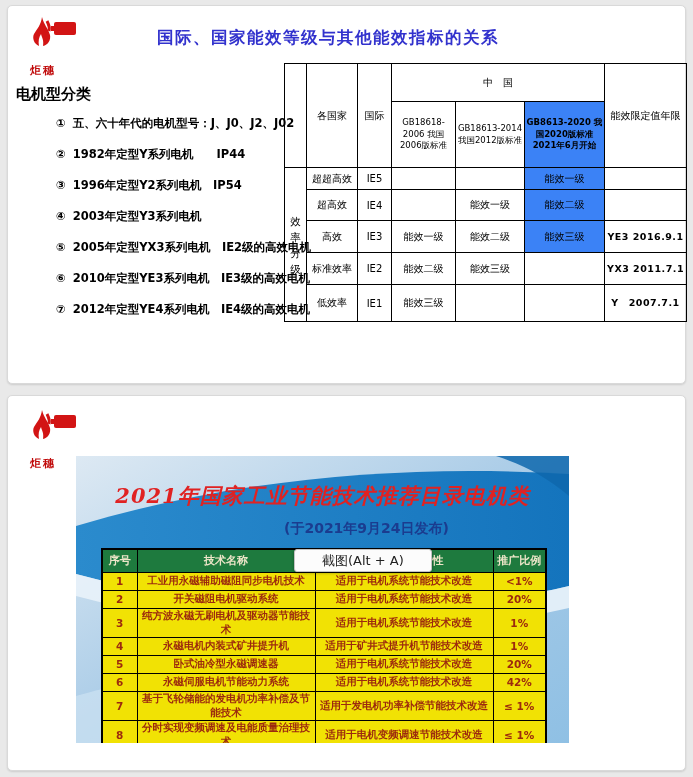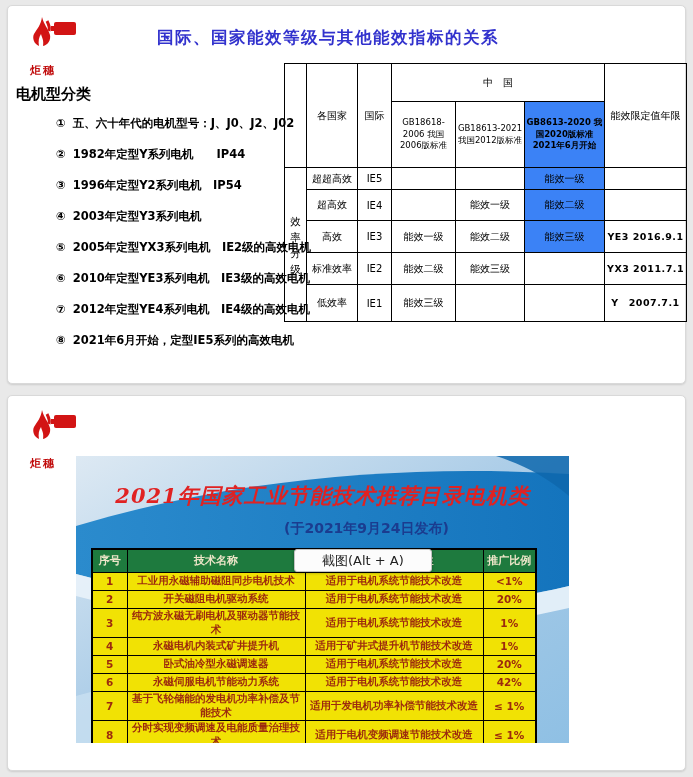--- a/index.html
+++ b/index.html
@@ -37,21 +37,21 @@
 
   
   .banner { position:absolute; left:68px; top:60px; width:493px; height:287px; overflow:hidden; }
   .banner svg.bg { position:absolute; left:0; top:0; }
   .banner-title { position:absolute; left:0; top:26px; width:100%; text-align:center;
                   font-family:"DejaVu Serif", serif; font-style:italic; font-weight:bold;
                   font-size:21px; color:#e02222; letter-spacing:1px; white-space:nowrap; }
   .banner-sub { position:absolute; left:0; top:64px; width:100%; padding-left:88px; text-align:center;
                 font-size:14px; font-weight:bold; color:#1b3c8f; }
 
-  table.rectbl { position:absolute; left:15px; top:92px; width:444px;
+  table.rectbl { position:absolute; left:25px; top:92px; width:444px;
                  border-collapse:collapse; table-layout:fixed; border:2px solid #000; }
   table.rectbl th, table.rectbl td { border:1px solid #000; text-align:center; vertical-align:middle;
                  overflow:hidden; padding:0 2px; }
   .rectbl th { background:#1e7a3e; color:#ece5c8; font-size:11px; font-weight:bold; height:23px; }
   .rectbl th.apply-h { text-align:center; padding-left:48px; }
   .rectbl td { background:#f1e204; color:#9c2a0e; font-size:10.5px; font-weight:bold; height:18px; }
 
   .tooltip { position:absolute; left:286px; top:153px; height:23px; padding:2px 27px;
              background:#fcfcfc; border:1px solid #c3c3c3; border-radius:3px;
              box-shadow:0 1px 3px rgba(0,0,0,.35); font-size:13px; color:#222;
@@ -79,21 +79,20 @@
 
     <div class="s1-heading">电机型分类</div>
 
     <div class="s1-item" style="top:110px"><span class="num">①</span><span>五、六十年代的电机型号：J、J0、J2、J02</span></div>
     <div class="s1-item" style="top:141px"><span class="num">②</span><span>1982年定型Y系列电机　　IP44</span></div>
     <div class="s1-item" style="top:172px"><span class="num">③</span><span>1996年定型Y2系列电机　IP54</span></div>
     <div class="s1-item" style="top:203px"><span class="num">④</span><span>2003年定型Y3系列电机</span></div>
     <div class="s1-item" style="top:234px"><span class="num">⑤</span><span>2005年定型YX3系列电机　IE2级的高效电机</span></div>
     <div class="s1-item" style="top:265px"><span class="num">⑥</span><span>2010年定型YE3系列电机　IE3级的高效电机</span></div>
     <div class="s1-item" style="top:296px"><span class="num">⑦</span><span>2012年定型YE4系列电机　IE4级的高效电机</span></div>
-    <div class="s1-item" style="top:327px"><span class="num">⑧</span><span>2021年6月开始，定型IE5系列的高效电机</span></div>
 
     <table class="efftbl">
       <colgroup>
         <col style="width:22px">
           <col style="width:51px">
           <col style="width:34px">
         <col style="width:64px">
           <col style="width:69px">
           <col style="width:80px">
           <col style="width:82px">
@@ -101,21 +100,21 @@
       <tbody>
           <tr style="height:38px">
         <td rowspan="2"></td>
         <td rowspan="2">各国家</td>
         <td rowspan="2">国际</td>
         <td colspan="3">中　国</td>
         <td rowspan="2">能效限定值年限</td>
       </tr>
       <tr style="height:66px">
         <td class="gbhead">GB18618-2006 我国2006版标准</td>
-        <td class="gbhead">GB18613-2021 我国2012版标准</td>
+        <td class="gbhead">GB18613-2014 我国2012版标准</td>
         <td class="gbhead yellow bold">GB8613-2020 我国2020版标准 2021年6月开始</td>
       </tr>
       <tr style="height:22px">
         <td rowspan="5" class="side">效率分级</td>
         <td>超超高效</td>
         <td>IE5</td>
         <td></td>
         <td></td>
         <td class="yellow">能效一级</td>
         <td class="limitv"></td>

